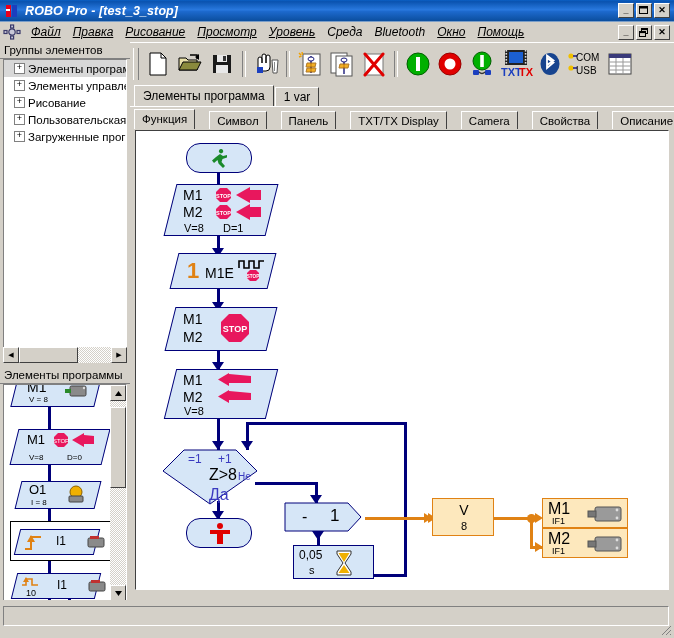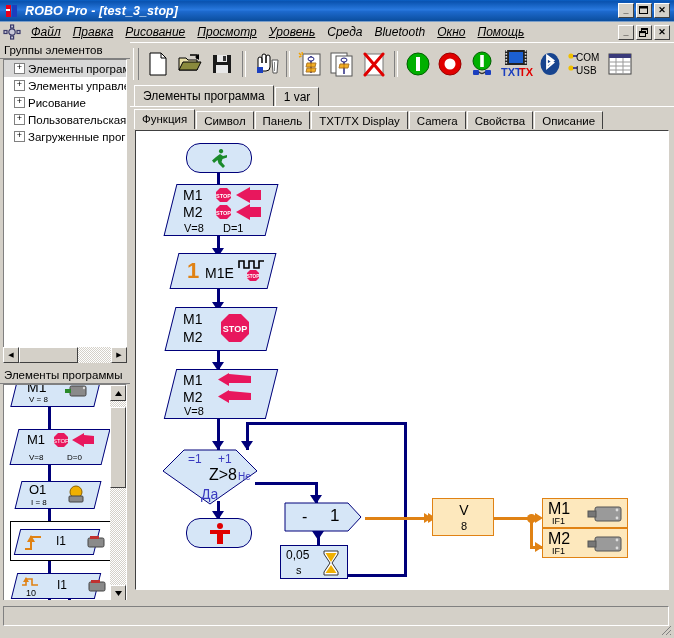--- a/index.html
+++ b/index.html
@@ -114,21 +114,21 @@
   .dtab{
     height:19px;line-height:19px;padding:0 8px;font-size:12px;
     background:#d4d0c8;border:1px solid #fff;border-right-color:#404040;border-bottom:none;
     box-sizing:border-box;margin-right:1px;white-space:nowrap;
   }
   .dtab.active{height:21px;line-height:20px;font-weight:normal;}
   .subtabs{height:22px;display:flex;align-items:flex-end;padding-left:4px;background:#d4d0c8;border-top:1px solid #fff;}
   .stab{
     height:18px;line-height:18px;padding:0 7px;font-size:11.5px;
     background:#d4d0c8;border:1px solid #fff;border-right-color:#404040;border-bottom:none;
-    box-sizing:border-box;margin-right:1px;white-space:nowrap;
+    box-sizing:border-box;margin-right:14px;white-space:nowrap;
   }
   .stab.active{height:20px;line-height:19px;}
   .canvas{
     position:absolute;left:5px;top:46px;width:534px;height:460px;
     background:#fff;
     border:1px solid #404040;border-right-color:#fff;border-bottom-color:#fff;
     box-sizing:border-box;overflow:hidden;
     background-image:radial-gradient(#9a9a9a 0.6px, transparent 0.7px);
     background-size:20px 20px;
     background-position:6px 6px;
@@ -651,39 +651,39 @@
       </div>
 
       <div style="position:absolute;left:26px;top:318px;width:96px;height:56px;">
         <svg width="96" height="56" viewBox="0 0 96 56" style="position:absolute;left:0;top:0;">
           <polygon points="22,1 74,1 95,22 48,55 1,22" fill="#d6e6f7" stroke="#00007a" stroke-width="1"></polygon>
         </svg>
         <div class="lbl" style="left:26px;top:3px;font-size:12px;color:#3a3ac0;">=1</div>
         <div class="lbl" style="left:56px;top:3px;font-size:12px;color:#3a3ac0;">+1</div>
         <div class="lbl" style="left:33px;top:17px;font-size:16px;margin-left:14px;">Z&gt;8</div>
         <div class="lbl" style="left:76px;top:22px;font-size:10px;color:#3a3ac0;">Не</div>
-        <div class="lbl" style="left:39px;top:37px;font-size:14px;color:#3a3ac0;">Да</div>
+        <div class="lbl" style="left:47px;top:37px;font-size:16px;color:#3a3ac0;">Да</div>
       </div>
 
       <div class="rnd" style="left:50px;top:387px;width:66px;height:30px;">
         <svg width="24" height="24" viewBox="0 0 24 24" style="position:absolute;left:21px;top:3px;">
           <circle cx="12" cy="4" r="3" fill="#e00000"></circle>
           <path d="M2 8 L22 8 L22 12 L15 12 L15 22 L9 22 L9 12 L2 12 Z" fill="#e00000"></path>
         </svg>
       </div>
 
       <div style="position:absolute;left:148px;top:371px;width:82px;height:30px;">
         <svg width="82" height="30" viewBox="0 0 82 30" style="position:absolute;left:0;top:0;">
           <polygon points="1,1 64,1 77,15 64,29 1,29" fill="#d6e6f7" stroke="#00007a"></polygon>
         </svg>
         <div class="lbl" style="left:18px;top:6px;font-size:16px;">-</div>
         <div class="lbl" style="left:46px;top:4px;font-size:17px;">1</div>
       </div>
 
-      <div class="rect" style="left:144px;top:414px;width:68px;height:34px;">
+      <div class="rect" style="left:157px;top:414px;width:81px;height:34px;">
         <div class="lbl" style="left:5px;top:2px;font-size:12px;">0,05</div>
         <div class="lbl" style="left:15px;top:18px;font-size:11px;">s</div>
         <svg width="20" height="26" viewBox="0 0 20 26" style="position:absolute;left:40px;top:4px;">
           <path d="M3 1 L17 1 L17 4 L11 13 L17 22 L17 25 L3 25 L3 22 L9 13 L3 4 Z" fill="#fff" stroke="#333"></path>
           <path d="M4.5 3 L15.5 3 L10 12 Z" fill="#f0b000"></path>
           <path d="M10 15 L15.5 23 L4.5 23 Z" fill="#f0b000"></path>
         </svg>
       </div>
 
       <div class="obox" style="left:296px;top:367px;width:62px;height:38px;">

